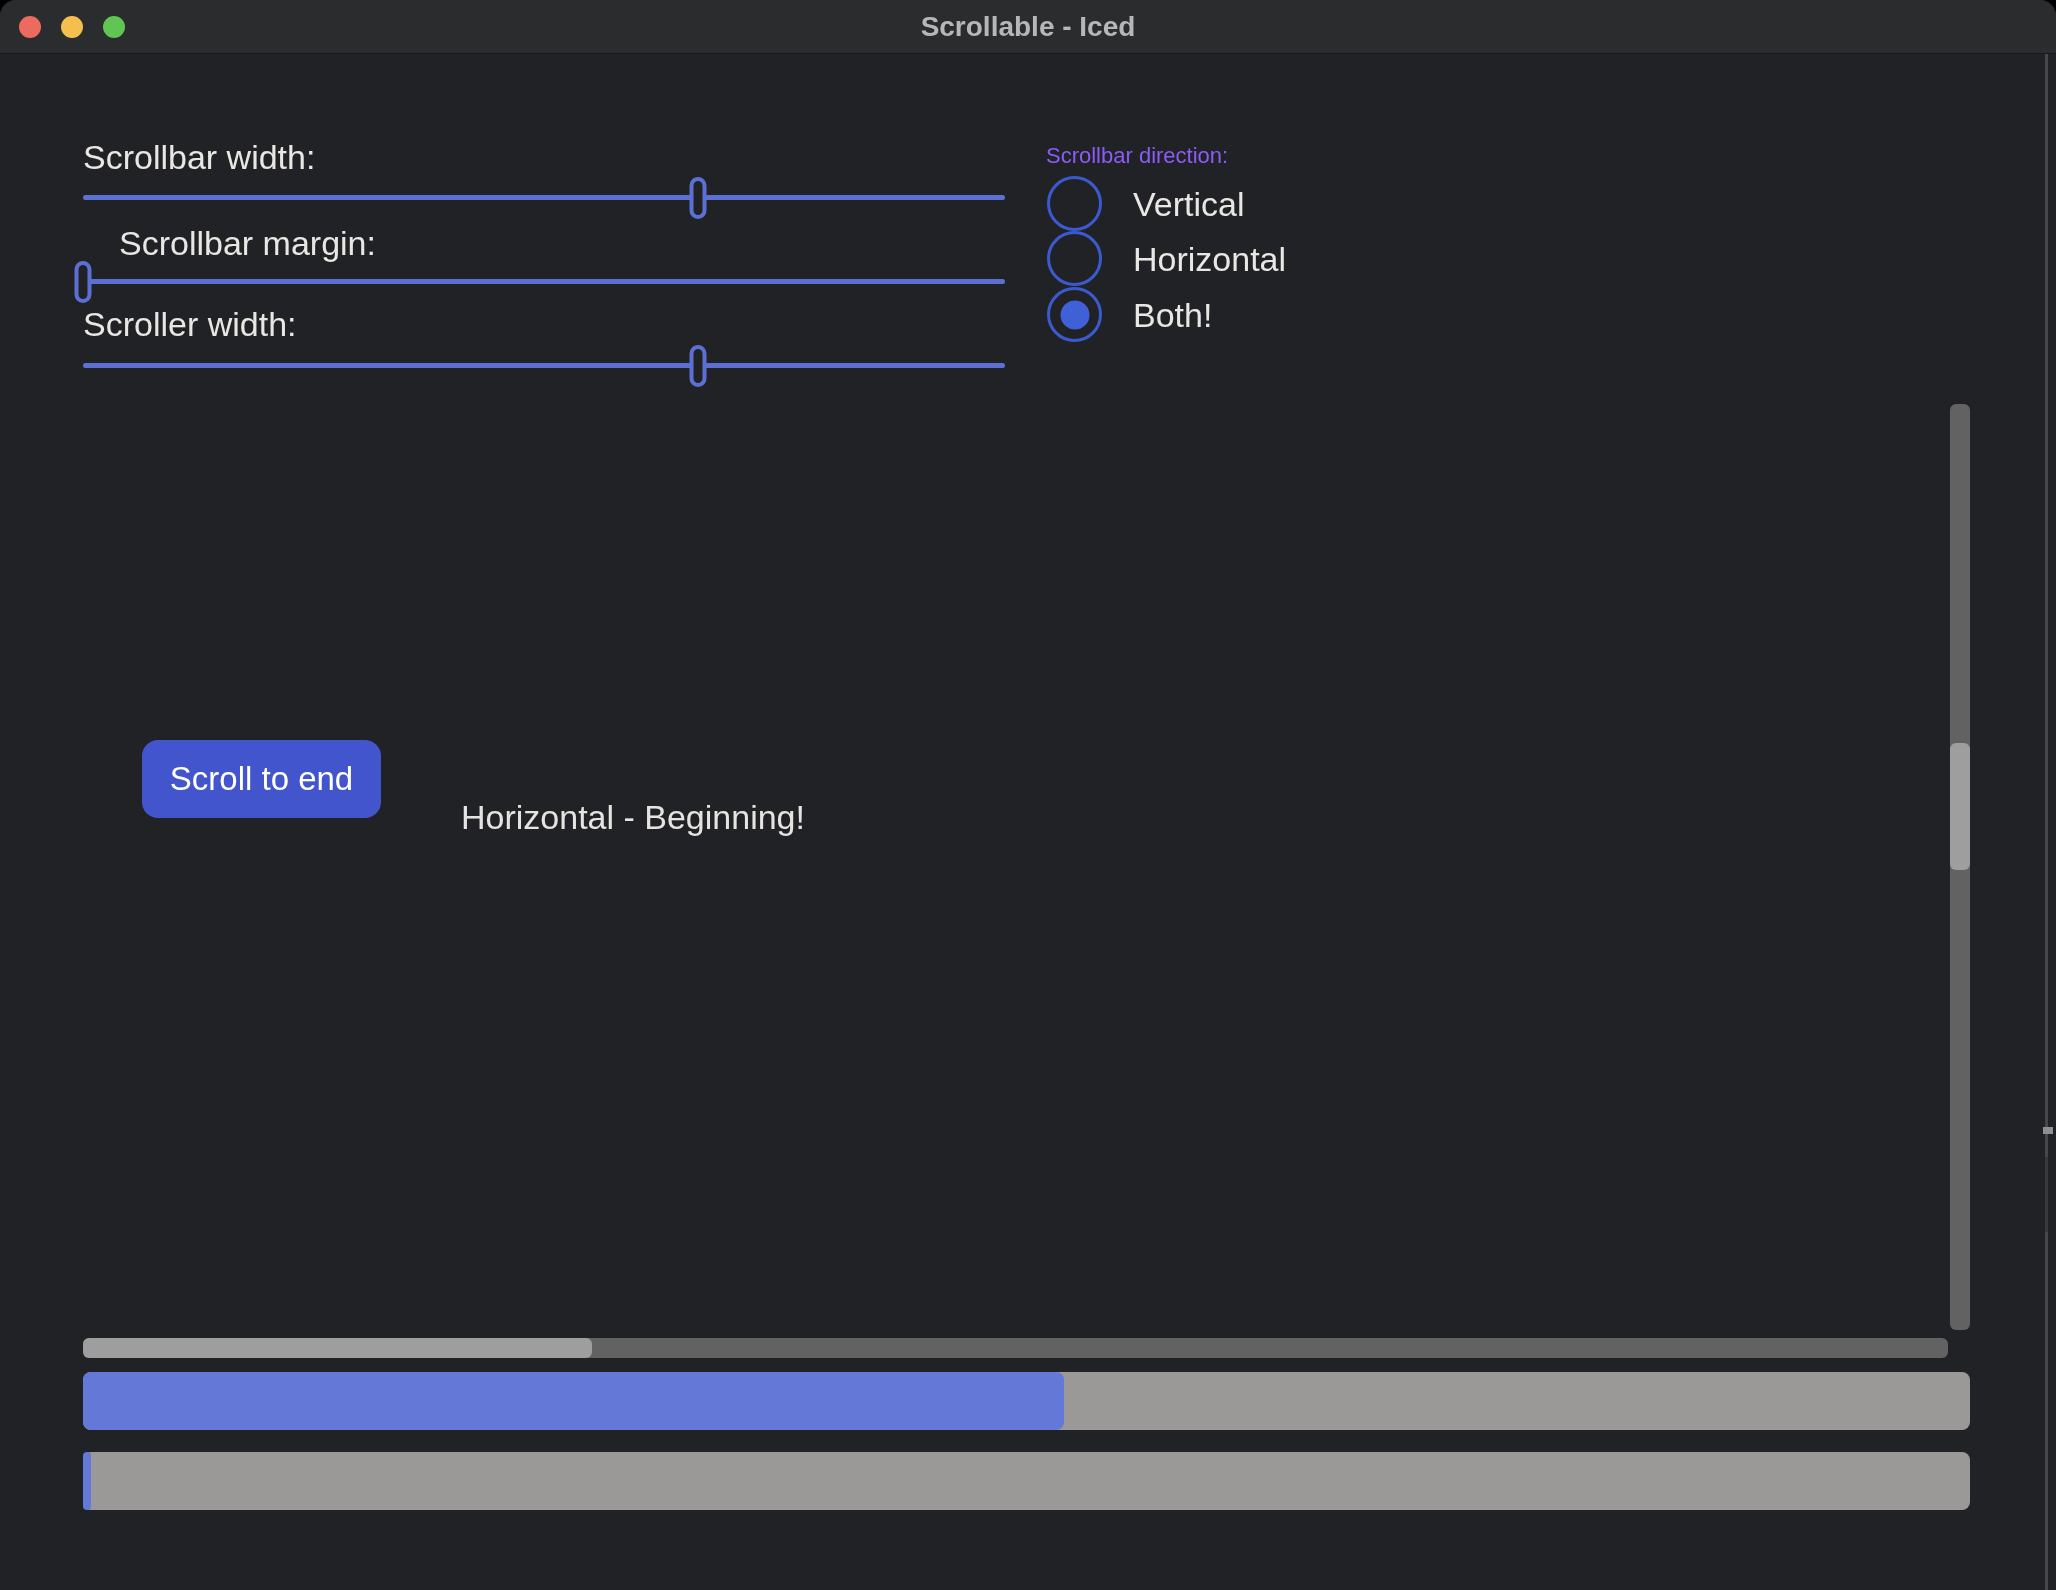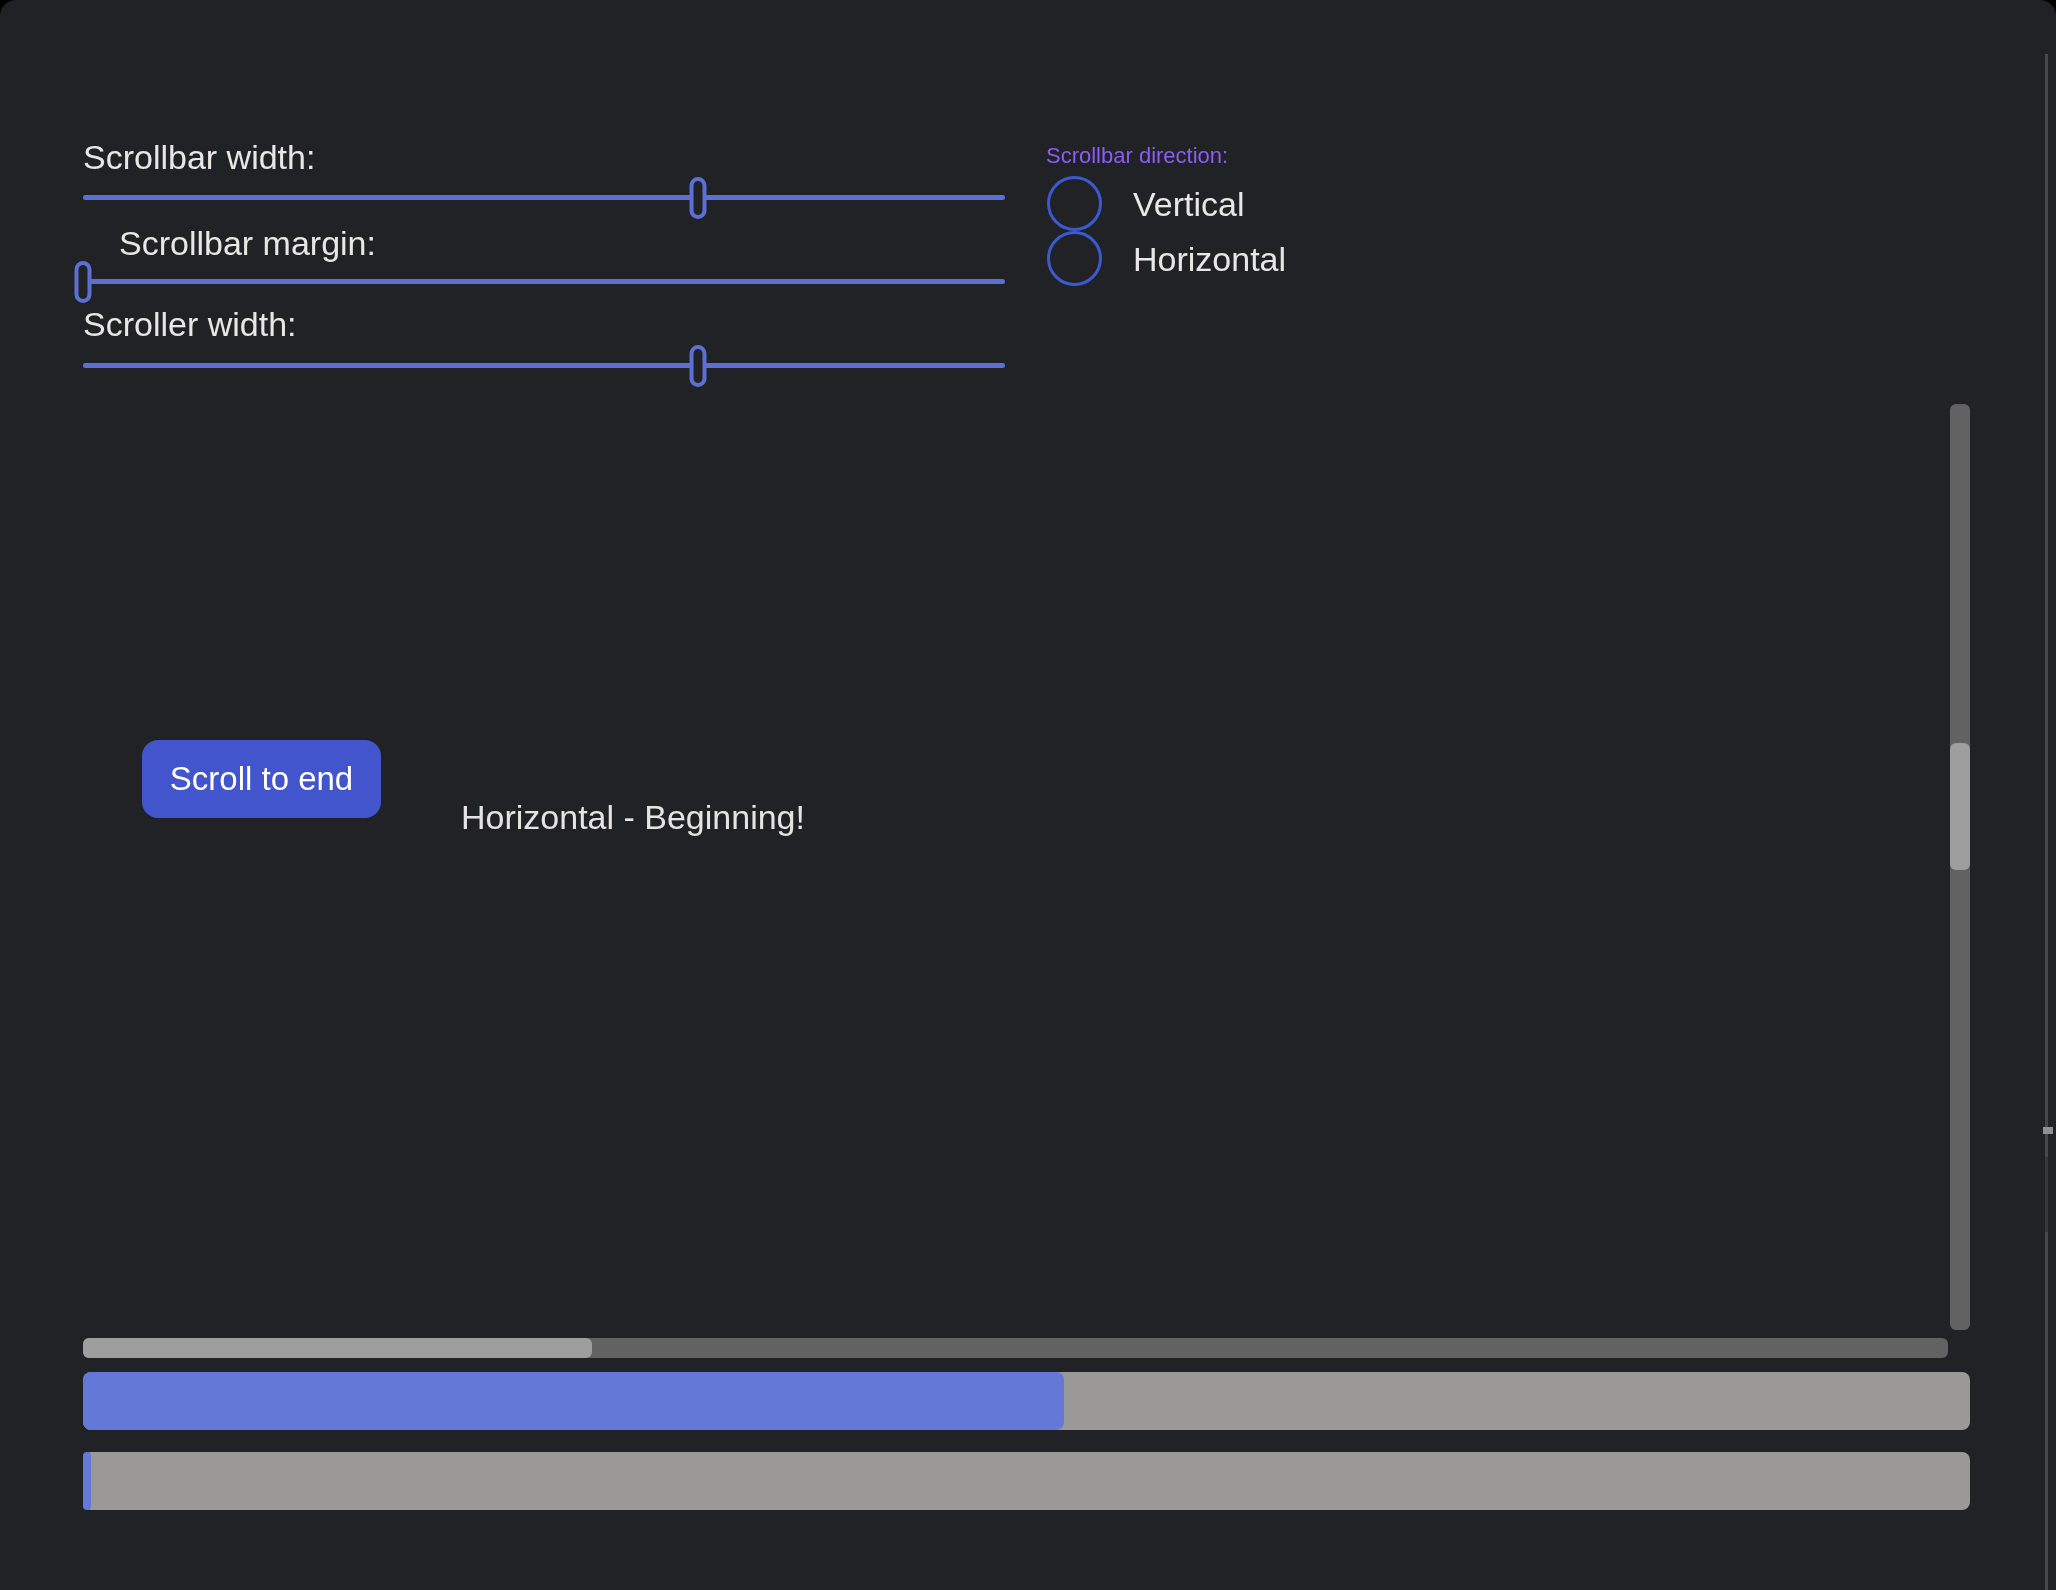--- a/index.html
+++ b/index.html
@@ -63,20 +63,26 @@
   
   .right-edge{position:absolute;left:2045px;top:54px;width:3px;height:1536px;background:#45474b;}
   .edge-tick{position:absolute;left:2043px;top:1127px;width:10px;height:7px;background:#8f9094;}
   .edge-faint{position:absolute;left:2045px;top:1157px;width:3px;height:75px;background:#37383c;}
 </style>
 </head>
 <body>
 
 <div id="window">
 
+  <div class="titlebar">
+    <span class="tl tl-close" style="background: rgb(236, 106, 94);"></span>
+    <span class="tl tl-min" style="background: rgb(245, 191, 79);"></span>
+    <span class="tl tl-zoom" style="background: rgb(97, 197, 84);"></span>
+    <div class="title">Scrollable - Iced</div>
+  </div>
 
   <div class="slider-label lbl-0">Scrollbar width:</div>
   <div class="slider-label lbl-1">Scrollbar margin:</div>
   <div class="slider-label lbl-2">Scroller width:</div>
 
   <div class="slider-row row-0">
     <div class="slider-handle" style="left: 66.7%;"></div>
   </div>
   <div class="slider-row row-1">
     <div class="slider-handle" style="left: 0%;"></div>
@@ -92,20 +98,26 @@
       <span class="radio-dot"></span>
     </span>
     <span class="radio-label">Vertical</span>
   </div>
   <div class="radio-option opt-1">
     <span class="radio-circle">
       <span class="radio-dot"></span>
     </span>
     <span class="radio-label">Horizontal</span>
   </div>
+  <div class="radio-option opt-2">
+    <span class="radio-circle">
+      <span class="radio-dot selected"></span>
+    </span>
+    <span class="radio-label">Both!</span>
+  </div>
 
   <button class="scroll-btn">Scroll to end</button>
   <div class="status-text">Horizontal - Beginning!</div>
 
   <div class="vscrollbar">
     <div class="vscroller" style="top: 36.6%; height: 13.7%;"></div>
   </div>
 
   <div class="hscrollbar">
     <div class="hscroller" style="left: 0%; width: 27.3%;"></div>

